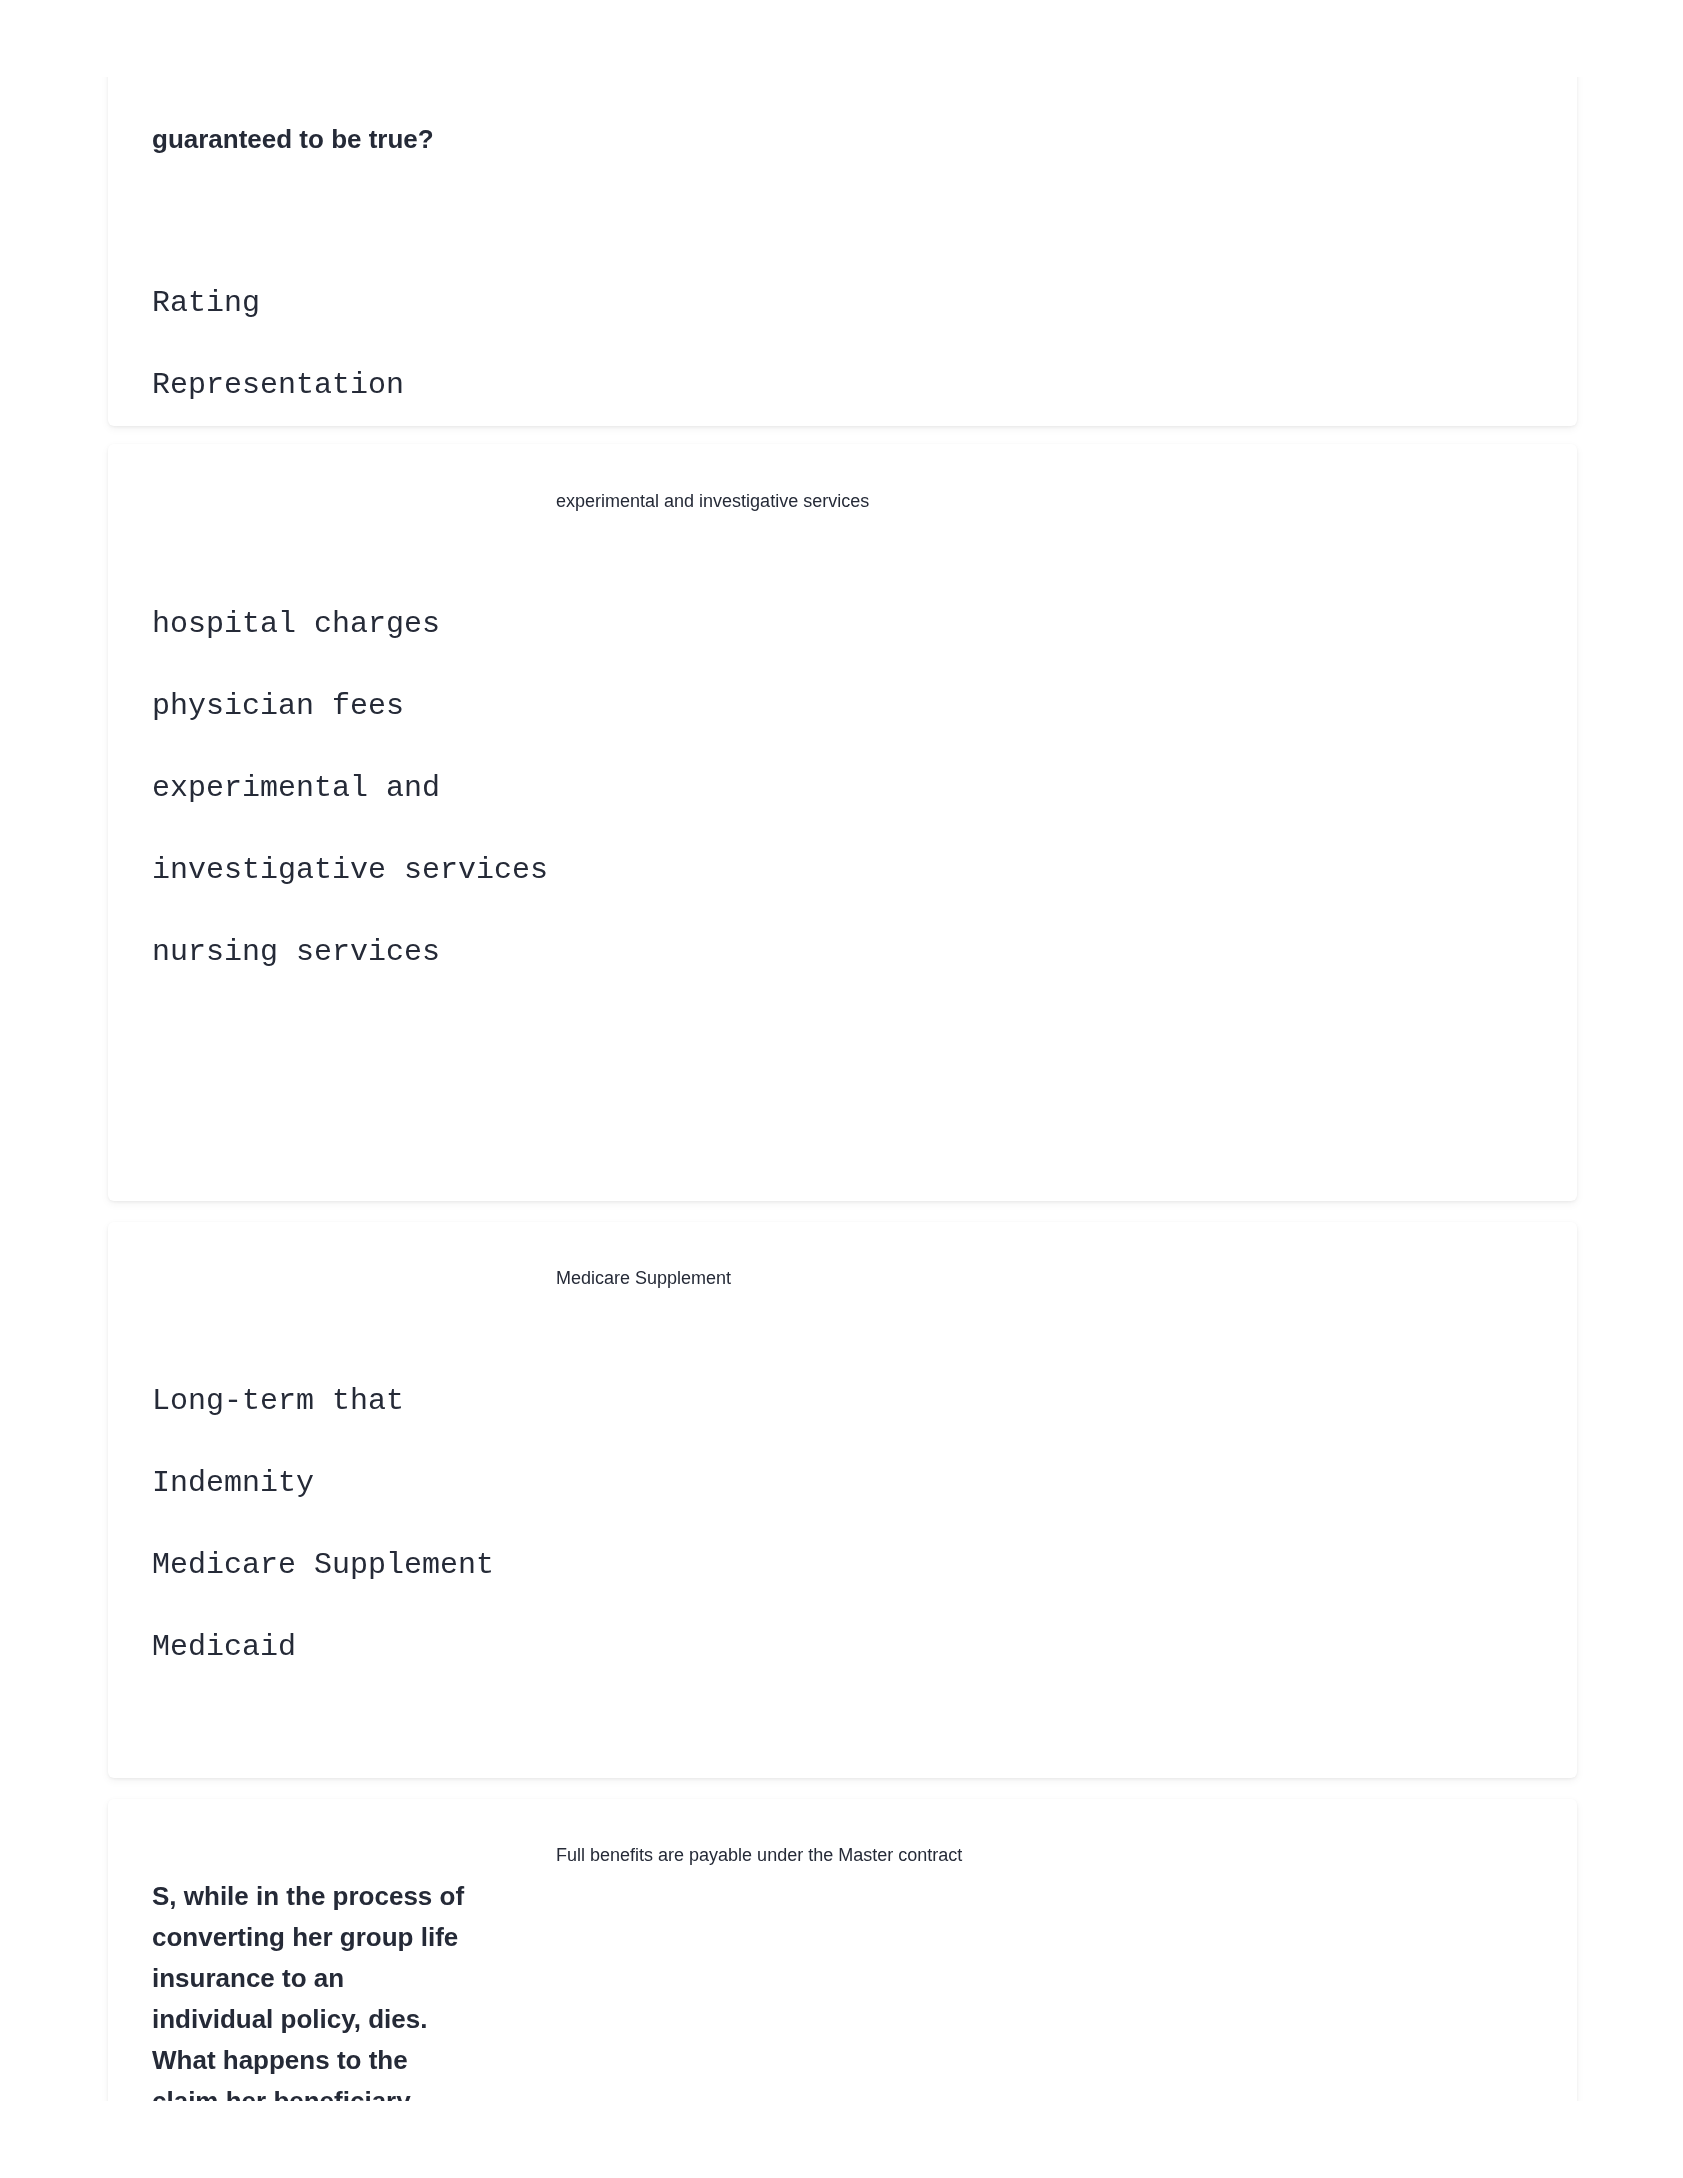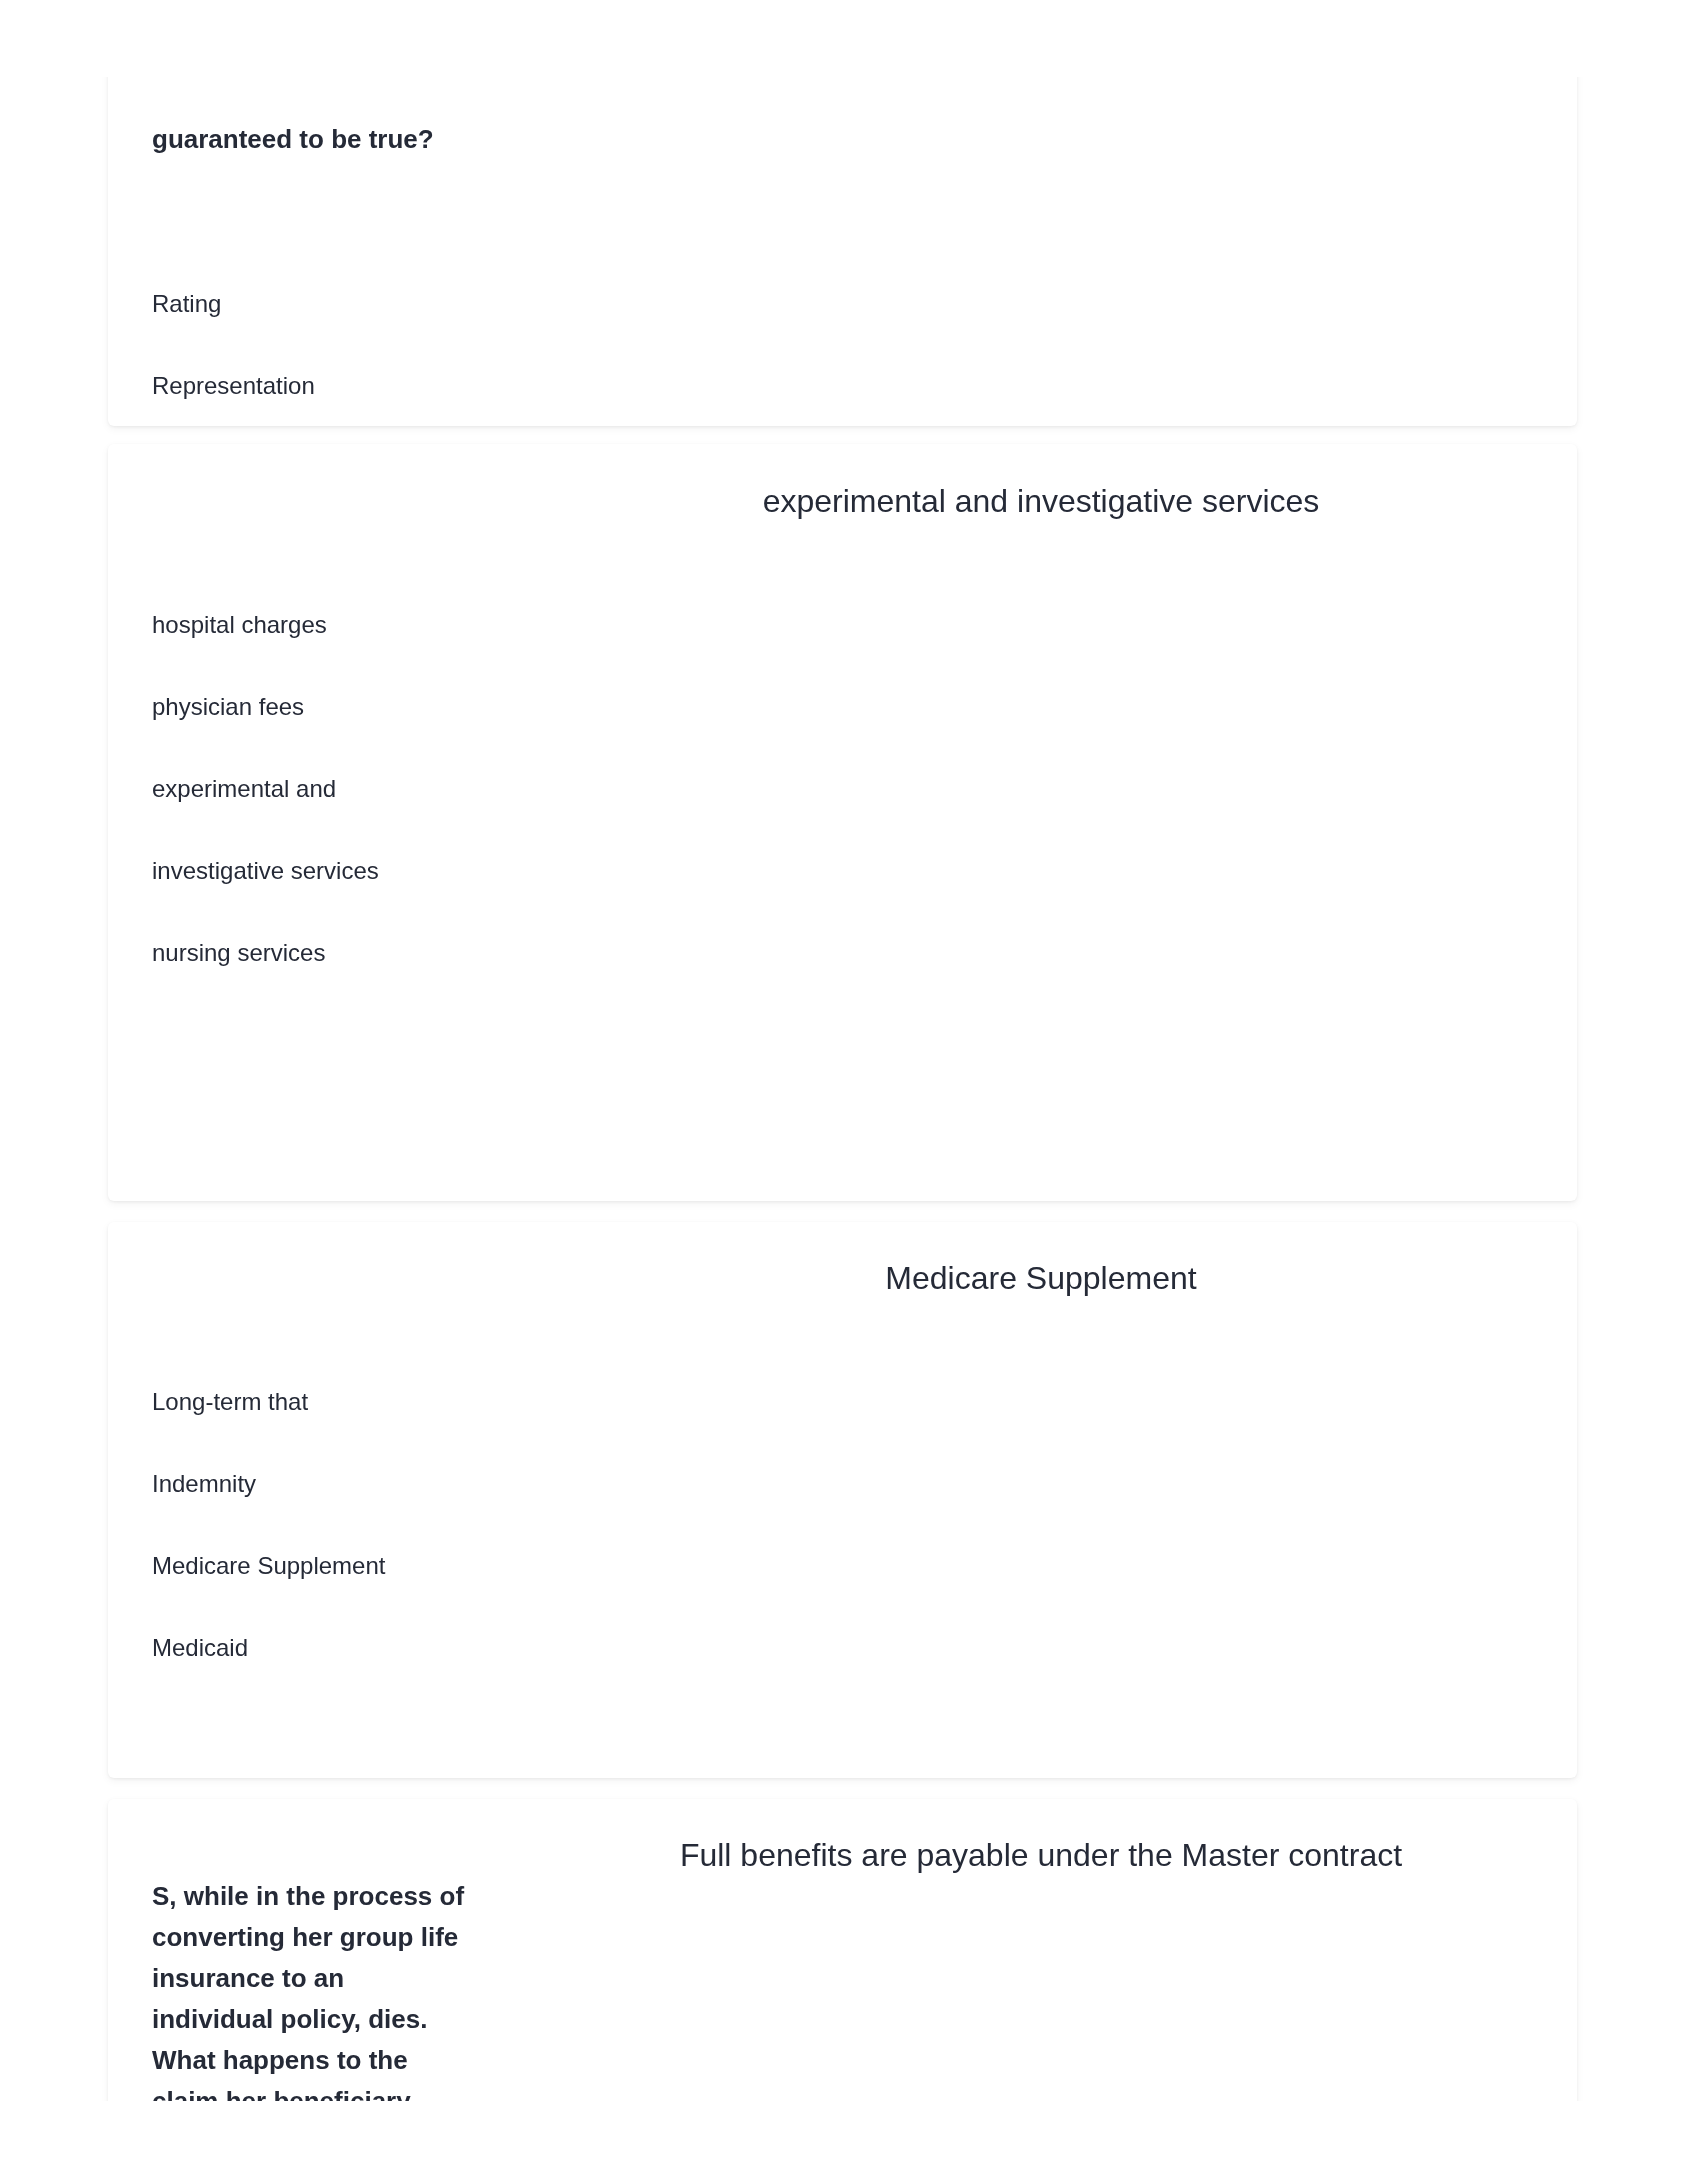--- a/index.html
+++ b/index.html
@@ -45,33 +45,33 @@
     font-size: 26px;
     line-height: 41px;
     white-space: pre-line;
     letter-spacing: 0;
   }
   .answer {
     position: absolute;
     left: 404px;
     top: 0;
     width: 970px;
-    font-size: 32px;
+    font-size: 18px;
     line-height: 41px;
     white-space: pre-line;
-    text-align: center;
   }
   .options {
     margin-top: 41px;
   }
   .option {
     display: block;
-    font-size: 24px;
+    font-size: 30px;
     line-height: 41px;
     white-space: nowrap;
+    font-family: Liberation Mono, monospace;
   }
   .q-text {
     display: block;
     font-weight: bold;
   }
 </style>
 </head>
 <body>
 
 <div class="viewport">

